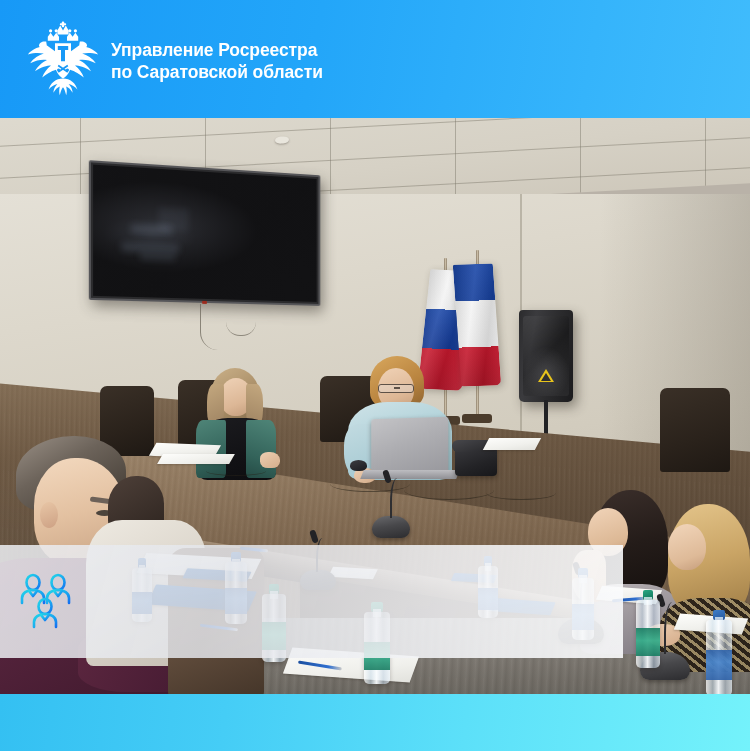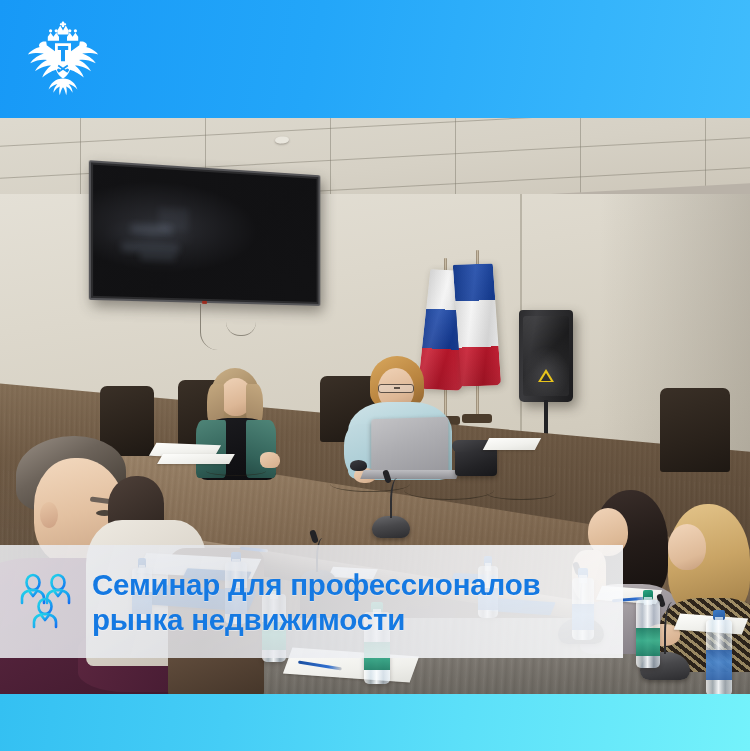--- a/index.html
+++ b/index.html
@@ -465,20 +465,22 @@
 
         <g fill="#1799f7">
           <path d="M43.5 33.5 h13 v5 h-4 v14 h-5 v-14 h-4 z"></path>
           <path d="M44 58 l12 8 m0 -8 l-12 8" stroke="#1799f7" stroke-width="2.2" fill="none"></path>
           <circle cx="44.5" cy="63.5" r="2"></circle>
           <circle cx="55.5" cy="63.5" r="2"></circle>
         </g>
       </svg>
     </div>
 
+    <div class="header-text">Управление Росреестра
+по Саратовской области</div>
   </div>
 
   <div class="photo">
 
     <div class="ceiling">
       <div class="tile-line" style="left:0;top:30px;width:840px;height:1.4px;"></div>
       <div class="tile-line" style="left:0;top:62px;width:840px;height:1.4px;"></div>
       <div class="tile-line" style="left:0;top:92px;width:840px;height:1.4px;"></div>
       <div class="tile-line" style="left:120px;top:0;width:1.4px;height:108px;"></div>
       <div class="tile-line" style="left:245px;top:0;width:1.4px;height:108px;"></div>
@@ -735,19 +737,17 @@
           <path d="M29 34 v-5 c0 -5 5 -8 11 -8 c6 0 11 3 11 8 v5"></path>
           <path d="M36 22 l4 5 l4 -5"></path>
 
           <ellipse cx="27" cy="37.5" rx="6.5" ry="7.5"></ellipse>
           <path d="M16 58 v-5 c0 -5 5 -8 11 -8 c6 0 11 3 11 8 v5"></path>
           <path d="M23 46 l4 5 l4 -5"></path>
         </g>
       </svg>
     </div>
 
-    <div class="caption-text">Семинар для профессионалов
-рынка недвижимости</div>
   </div>
 
   <div class="footer"></div>
 
 </div>
 
 </body></html>

